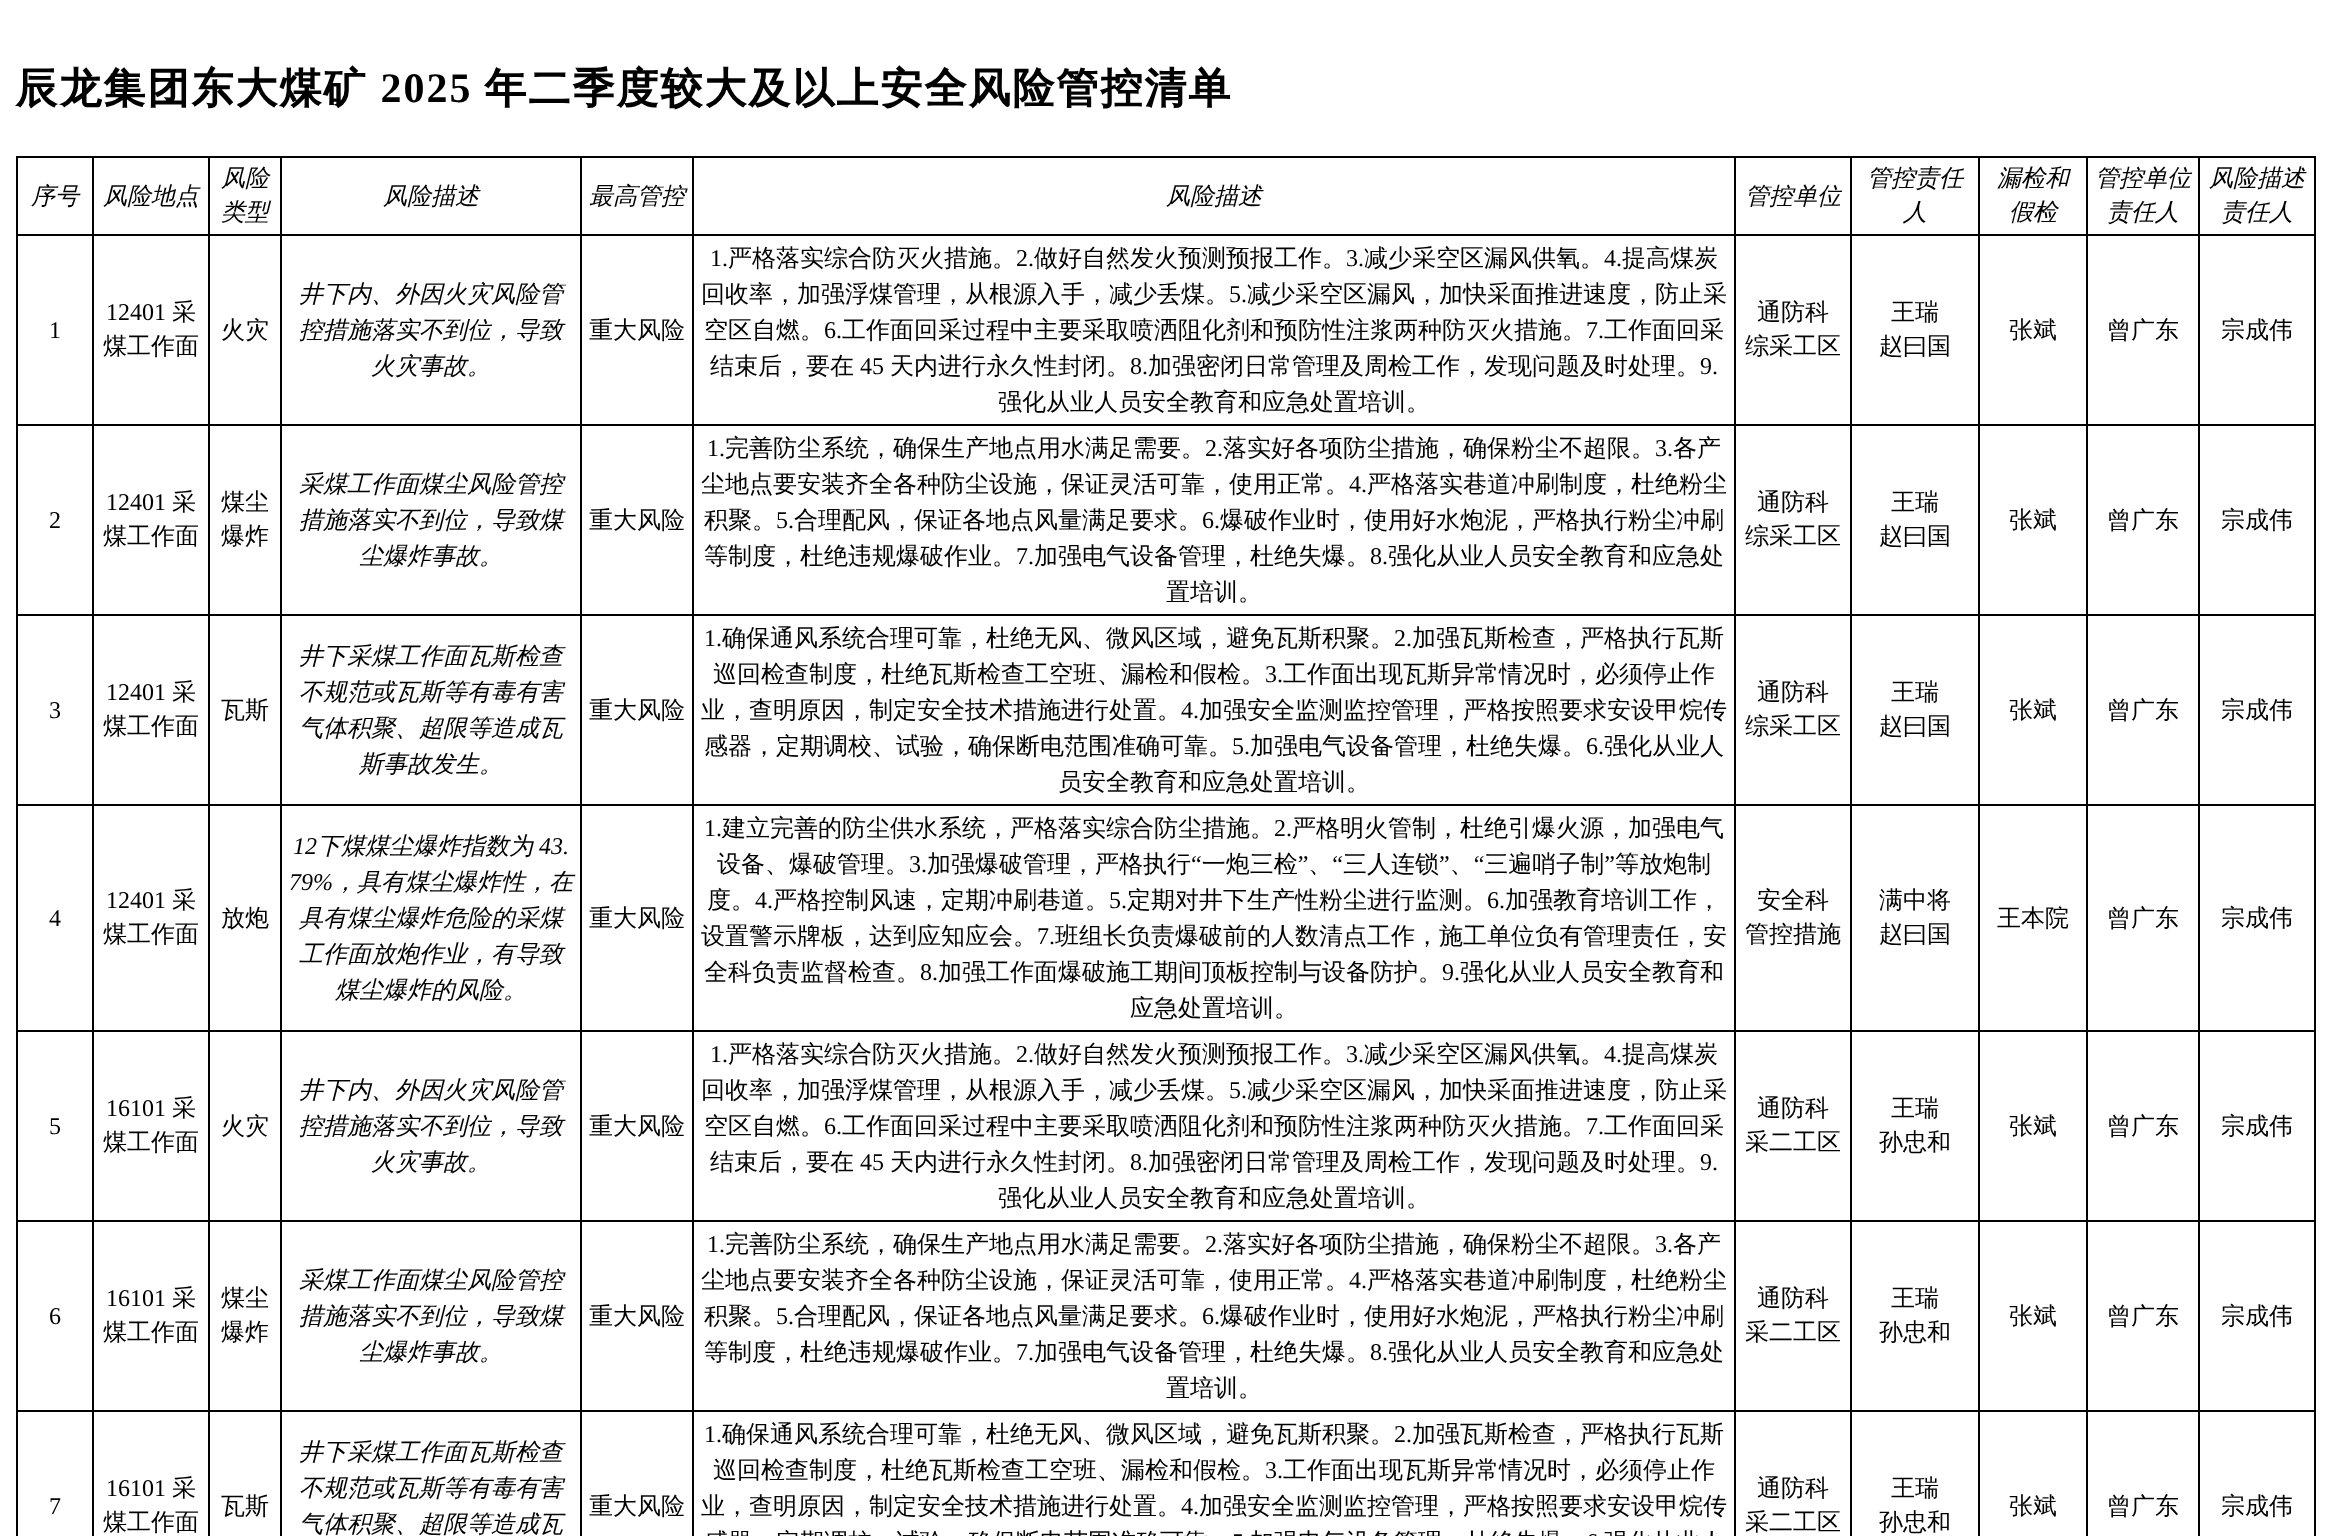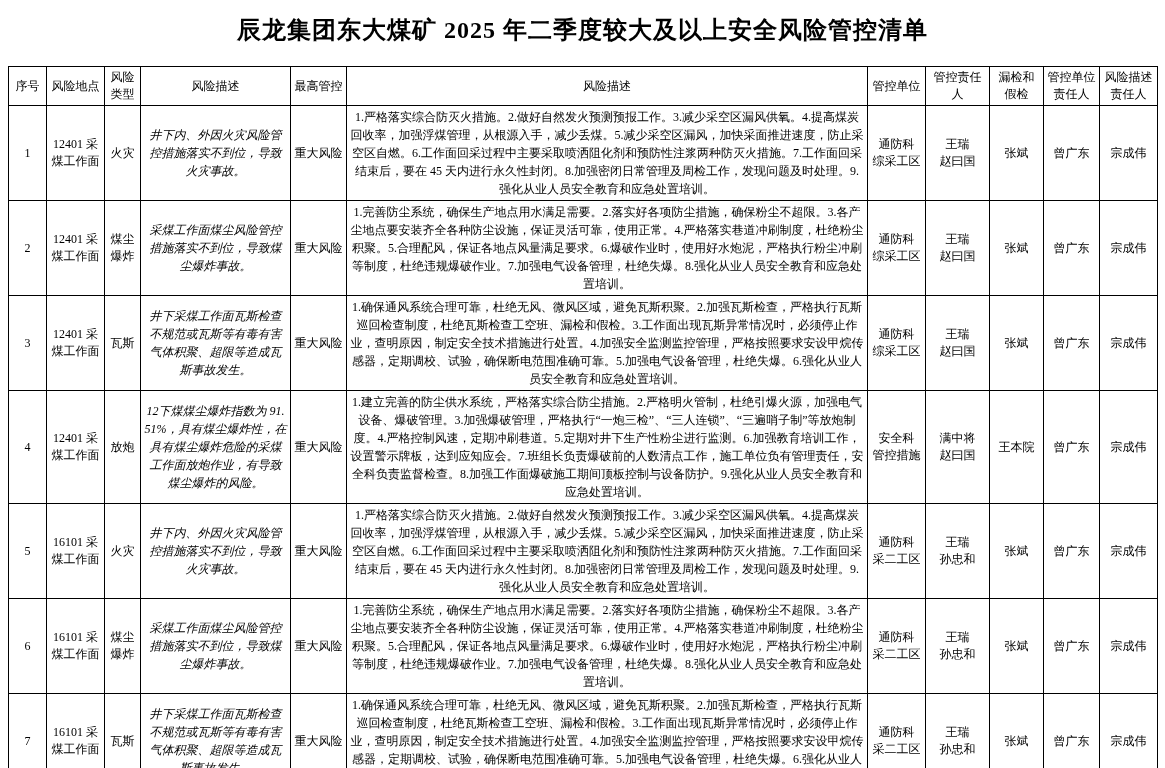--- a/index.html
+++ b/index.html
@@ -11,43 +11,43 @@
   }
   .page {
     width: 1165px;
     height: 768px;
     box-sizing: border-box;
     padding: 6px 8px;
     background: #ffffff;
     overflow: hidden;
   }
   .title {
-    text-align: center;
-    font-size: 24px;
+    text-align: left;
+    font-size: 21px;
     font-weight: bold;
-    margin: 8px 0 20px 0;
+    margin: 24px 0 20px 0;
     letter-spacing: 1px;
   }
   table.risk {
     border-collapse: collapse;
     width: 1149px;
     table-layout: fixed;
   }
   table.risk th,
   table.risk td {
     border: 1px solid #000000;
     padding: 2px 3px;
     font-size: 12px;
     font-weight: normal;
     text-align: center;
     vertical-align: middle;
     overflow: hidden;
     word-break: break-all;
   }
-  table.risk thead tr { height: 34px; }
+  table.risk thead tr { height: 34px; font-style: italic; }
   .pre { white-space: pre-line; }
   td.c-desc {
     text-align: left;
     font-size: 11.5px;
     line-height: 1.5;
     padding: 2px 6px;
     font-style: italic;
   }
   td.c-measures {
     text-align: justify;
@@ -146,21 +146,21 @@
         <td class="pre">王瑞
 赵曰国</td>
         <td>张斌</td>
         <td>曾广东</td>
         <td>宗成伟</td>
       </tr>
       <tr>
         <td>4</td>
         <td>12401 采煤工作面</td>
         <td>放炮</td>
-        <td class="c-desc">12下煤煤尘爆炸指数为 91.51%，具有煤尘爆炸性，在具有煤尘爆炸危险的采煤工作面放炮作业，有导致煤尘爆炸的风险。</td>
+        <td class="c-desc">12下煤煤尘爆炸指数为 43.79%，具有煤尘爆炸性，在具有煤尘爆炸危险的采煤工作面放炮作业，有导致煤尘爆炸的风险。</td>
         <td>重大风险</td>
         <td class="c-measures">1.建立完善的防尘供水系统，严格落实综合防尘措施。2.严格明火管制，杜绝引爆火源，加强电气设备、爆破管理。3.加强爆破管理，严格执行“一炮三检”、“三人连锁”、“三遍哨子制”等放炮制度。4.严格控制风速，定期冲刷巷道。5.定期对井下生产性粉尘进行监测。6.加强教育培训工作，设置警示牌板，达到应知应会。7.班组长负责爆破前的人数清点工作，施工单位负有管理责任，安全科负责监督检查。8.加强工作面爆破施工期间顶板控制与设备防护。9.强化从业人员安全教育和应急处置培训。</td>
         <td class="pre">安全科
 管控措施</td>
         <td class="pre">满中将
 赵曰国</td>
         <td>王本院</td>
         <td>曾广东</td>
         <td>宗成伟</td>
       </tr>

